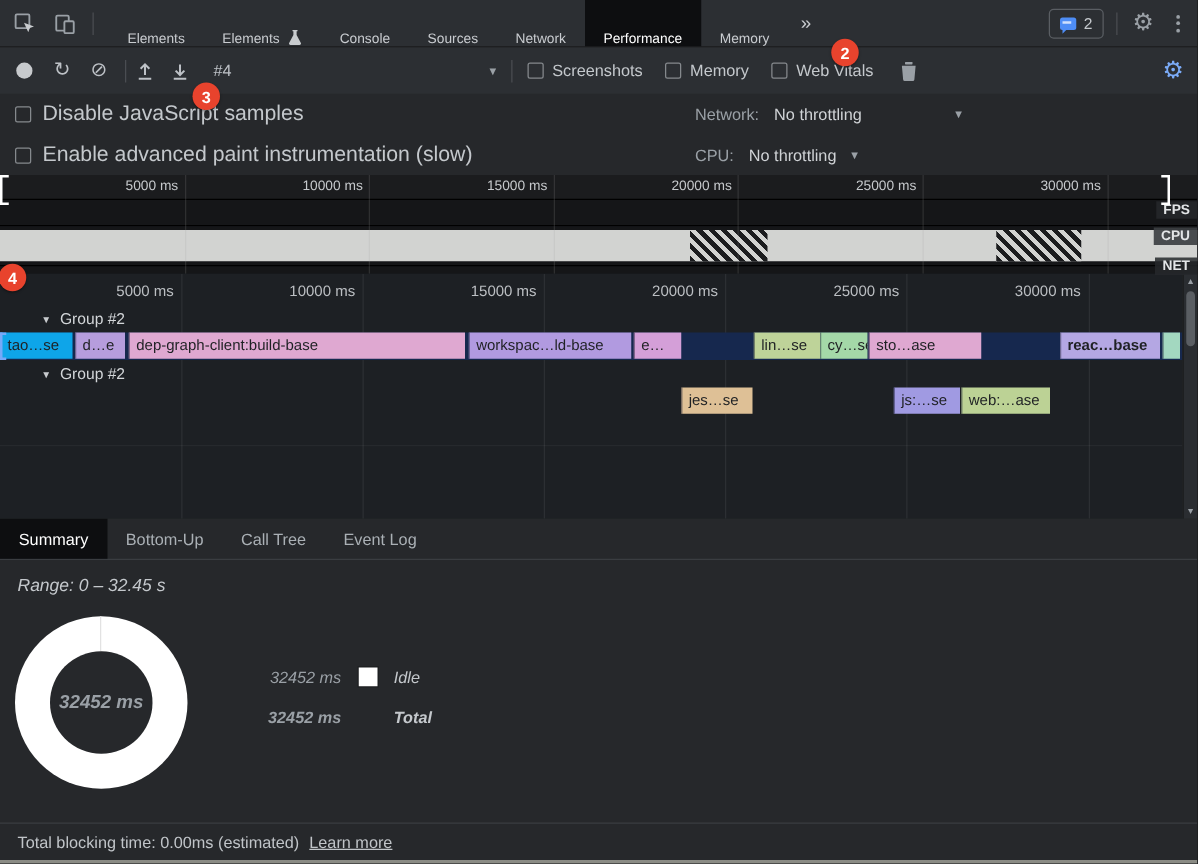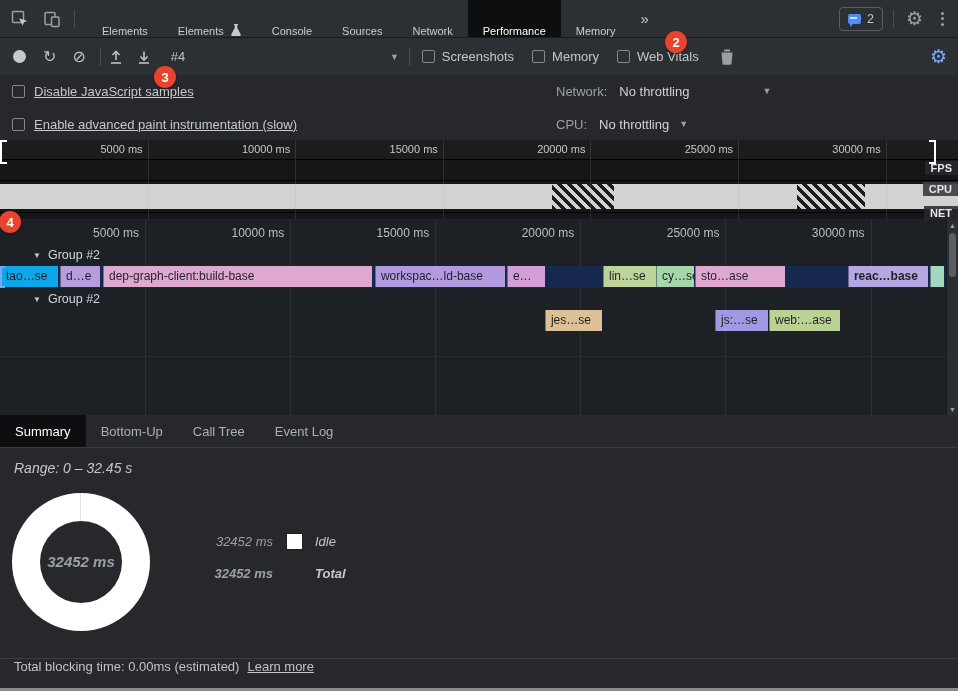--- a/index.html
+++ b/index.html
@@ -27,21 +27,21 @@
            display:flex;align-items:center;box-sizing:border-box;}
   .rec-dot{width:13px;height:13px;border-radius:50%;background:#c7cacd;margin-left:13px;flex:none;}
   .glyph{font-size:16px;color:#bdc1c6;line-height:1;flex:none;}
   .history{margin-left:18px;width:228px;display:flex;align-items:center;justify-content:space-between;
            color:#bdc1c6;font-size:13px;flex:none;}
   .caret{font-size:9px;color:#9aa0a6;}
   .cb-item{display:flex;align-items:center;gap:7px;font-size:13px;color:#c4c8cc;margin-right:18px;flex:none;}
   .cb-box{width:13px;height:13px;border:1px solid #85898d;border-radius:2px;box-sizing:border-box;flex:none;}
   
   .opt-row{position:absolute;left:0;width:958px;height:32px;display:flex;align-items:center;}
-  .opt-label{font-size:13px;color:#c4c8cc;margin-left:9px;text-decoration:underline;}
+  .opt-label{font-size:17px;color:#c4c8cc;margin-left:9px;}
   .opt-cb{margin-left:12px;flex:none;}
   .throttle{position:absolute;left:556px;display:flex;align-items:center;font-size:13px;}
   .throttle .lab{color:#9aa0a6;}
   .sel-wide{width:152px;display:flex;justify-content:space-between;align-items:center;margin-left:12px;color:#d0d3d6;}
   .sel-narrow{display:flex;gap:10px;align-items:center;margin-left:12px;color:#d0d3d6;}
   
   .ov{position:absolute;top:140px;left:0;width:958px;height:79px;background:#151618;}
   .ov-ruler{position:absolute;top:0;left:0;width:100%;height:20px;background:#1b1c1e;border-bottom:1px solid #000;box-sizing:border-box;}
   .ov-grid{position:absolute;top:0;bottom:0;width:1px;background:rgba(160,160,160,0.18);}
   .ov-label{position:absolute;top:3px;transform:translateX(calc(-100% - 5px));font-size:11px;color:#c6c9cc;white-space:nowrap;}
@@ -84,21 +84,21 @@
   .donut-hole{position:absolute;left:28px;top:28px;width:82px;height:82px;border-radius:50%;background:#26282b;}
   .donut-seam{position:absolute;left:68px;top:0;width:1px;height:28px;background:#e2e2e2;}
   .donut-label{position:absolute;left:0;top:60px;width:138px;text-align:center;font-size:15px;font-weight:bold;color:#9aa0a6;}
   .legend{position:absolute;left:207px;top:86px;}
   .lg-row{display:flex;align-items:center;margin-bottom:17px;}
   .lg-val{width:66px;text-align:right;font-size:13px;color:#9aa0a6;}
   .lg-sw{width:15px;height:15px;margin:0 13px 0 14px;box-shadow:0 0 0 1px rgba(0,0,0,0.25);flex:none;}
   .lg-lab{font-size:13px;color:#c4c8cc;}
   
   .footer{position:absolute;top:658px;left:0;width:958px;height:30px;border-top:1px solid #3a3d41;
-          background:#26282b;display:flex;padding-left:14px;box-sizing:border-box;
+          background:#26282b;display:flex;align-items:center;padding-left:14px;box-sizing:border-box;
           font-size:13px;color:#c0c4c8;}
   .learn{margin-left:8px;text-decoration:underline;color:#c0c4c8;cursor:pointer;}
   .strip{position:absolute;top:688px;left:0;width:958px;height:3px;background:#8b8c85;}
   
   .badge{position:absolute;width:22px;height:22px;border-radius:50%;background:#e8432d;color:#fff;
          font-size:13px;font-weight:bold;display:flex;align-items:center;justify-content:center;
          transform:translate(-50%,-50%);z-index:99;box-shadow:0 1px 2px rgba(0,0,0,0.4);}
 </style>
 </head>
 <body>

